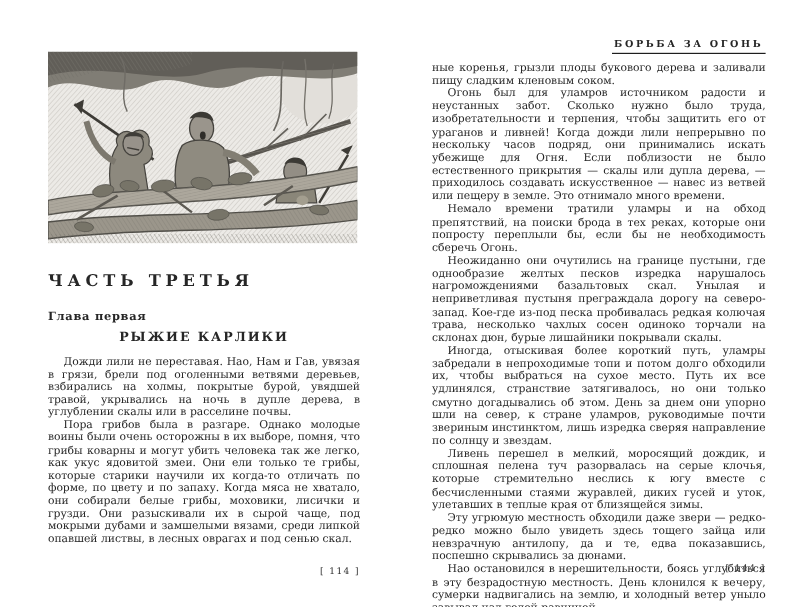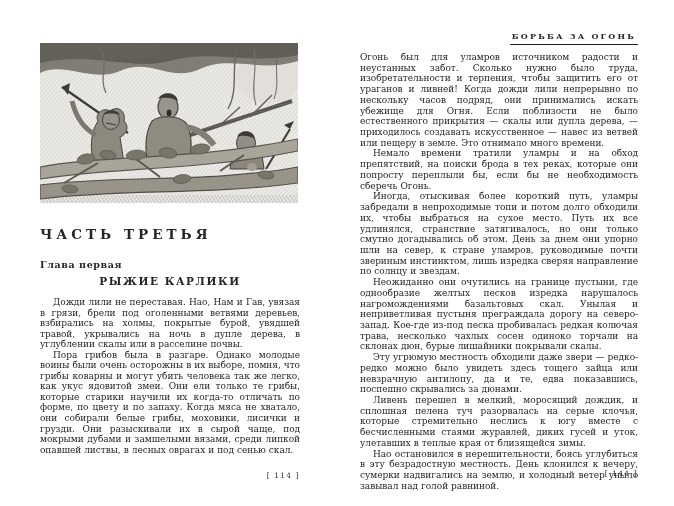--- a/index.html
+++ b/index.html
@@ -160,23 +160,24 @@
     </div>
 </div>
 
 <div class="page-number left">[ 114 ]</div>
 
 <div class="page page-right">
   <div class="running-header">
     <span class="running-header-inner">БОРЬБА ЗА ОГОНЬ</span>
   </div>
   <div class="body-text">
+      <p class="para">ные коренья, грызли плоды букового дерева и заливали пищу сладким кленовым соком.</p>
       <p class="para">Огонь был для уламров источником радости и неустанных забот. Сколько нужно было труда, изобретательности и терпения, чтобы защитить его от ураганов и ливней! Когда дожди лили непрерывно по нескольку часов подряд, они принимались искать убежище для Огня. Если поблизости не было естественного прикрытия — скалы или дупла дерева, — приходилось создавать искусственное — навес из ветвей или пещеру в земле. Это отнимало много времени.</p>
       <p class="para">Немало времени тратили уламры и на обход препятствий, на поиски брода в тех реках, которые они попросту переплыли бы, если бы не необходимость сберечь Огонь.</p>
+      <p class="para">Неожиданно они очутились на границе пустыни, где однообразие желтых песков изредка нарушалось нагромождениями базальтовых скал. Унылая и неприветливая пустыня преграждала дорогу на северо-запад. Кое-где из-под песка пробивалась редкая колючая трава, несколько чахлых сосен одиноко торчали на склонах дюн, бурые лишайники покрывали скалы.</p>
       <p class="para">Иногда, отыскивая более короткий путь, уламры забредали в непроходимые топи и потом долго обходили их, чтобы выбраться на сухое место. Путь их все удлинялся, странствие затягивалось, но они только смутно догадывались об этом. День за днем они упорно шли на север, к стране уламров, руководимые почти звериным инстинктом, лишь изредка сверяя направление по солнцу и звездам.</p>
-      <p class="para">Неожиданно они очутились на границе пустыни, где однообразие желтых песков изредка нарушалось нагромождениями базальтовых скал. Унылая и неприветливая пустыня преграждала дорогу на северо-запад. Кое-где из-под песка пробивалась редкая колючая трава, несколько чахлых сосен одиноко торчали на склонах дюн, бурые лишайники покрывали скалы.</p>
+      <p class="para">Ливень перешел в мелкий, моросящий дождик, и сплошная пелена туч разорвалась на серые клочья, которые стремительно неслись к югу вместе с бесчисленными стаями журавлей, диких гусей и уток, улетавших в теплые края от близящейся зимы.</p>
       <p class="para">Эту угрюмую местность обходили даже звери — редко-редко можно было увидеть здесь тощего зайца или невзрачную антилопу, да и те, едва показавшись, поспешно скрывались за дюнами.</p>
-      <p class="para">Ливень перешел в мелкий, моросящий дождик, и сплошная пелена туч разорвалась на серые клочья, которые стремительно неслись к югу вместе с бесчисленными стаями журавлей, диких гусей и уток, улетавших в теплые края от близящейся зимы.</p>
       <p class="para">Нао остановился в нерешительности, боясь углубиться в эту безрадостную местность. День клонился к вечеру, сумерки надвигались на землю, и холодный ветер уныло завывал над голой равниной.</p>
     </div>
 </div>
 
 <div class="page-number right">[ 144 ]</div>
 
 </body></html>

